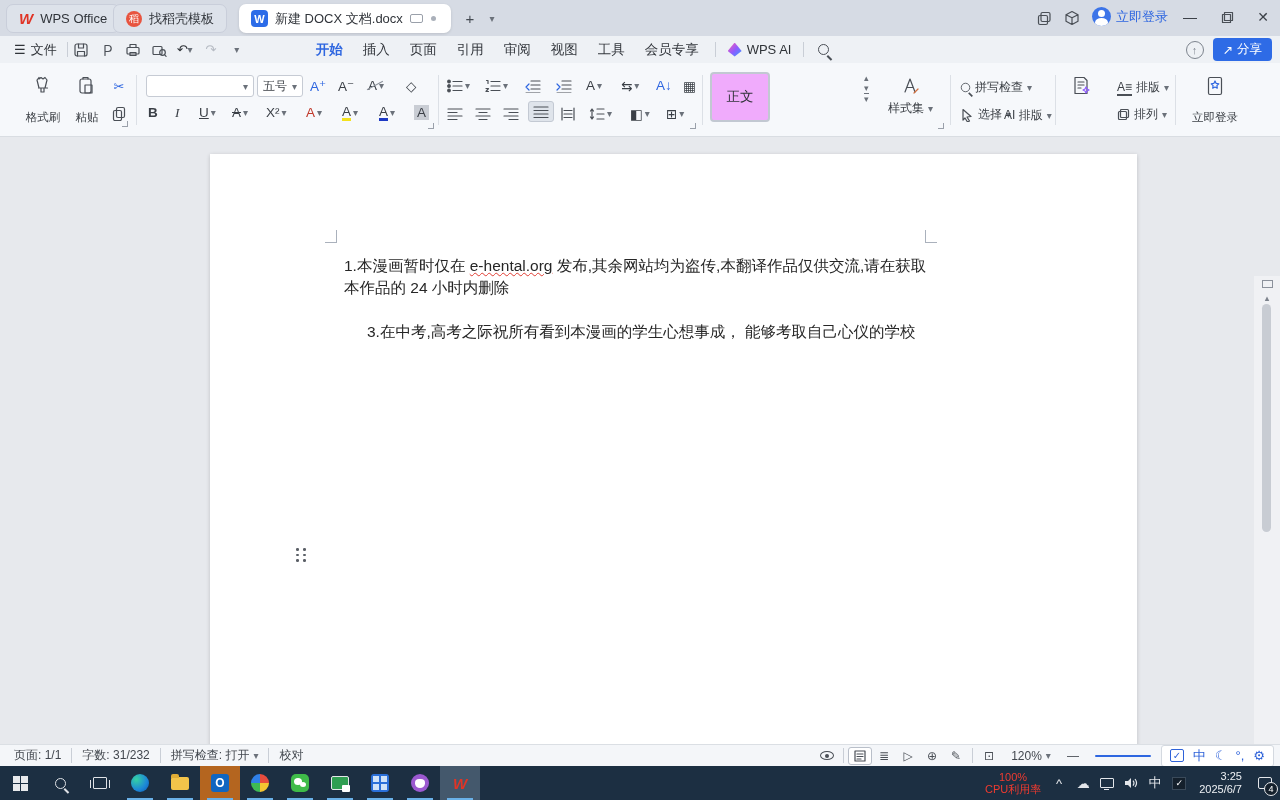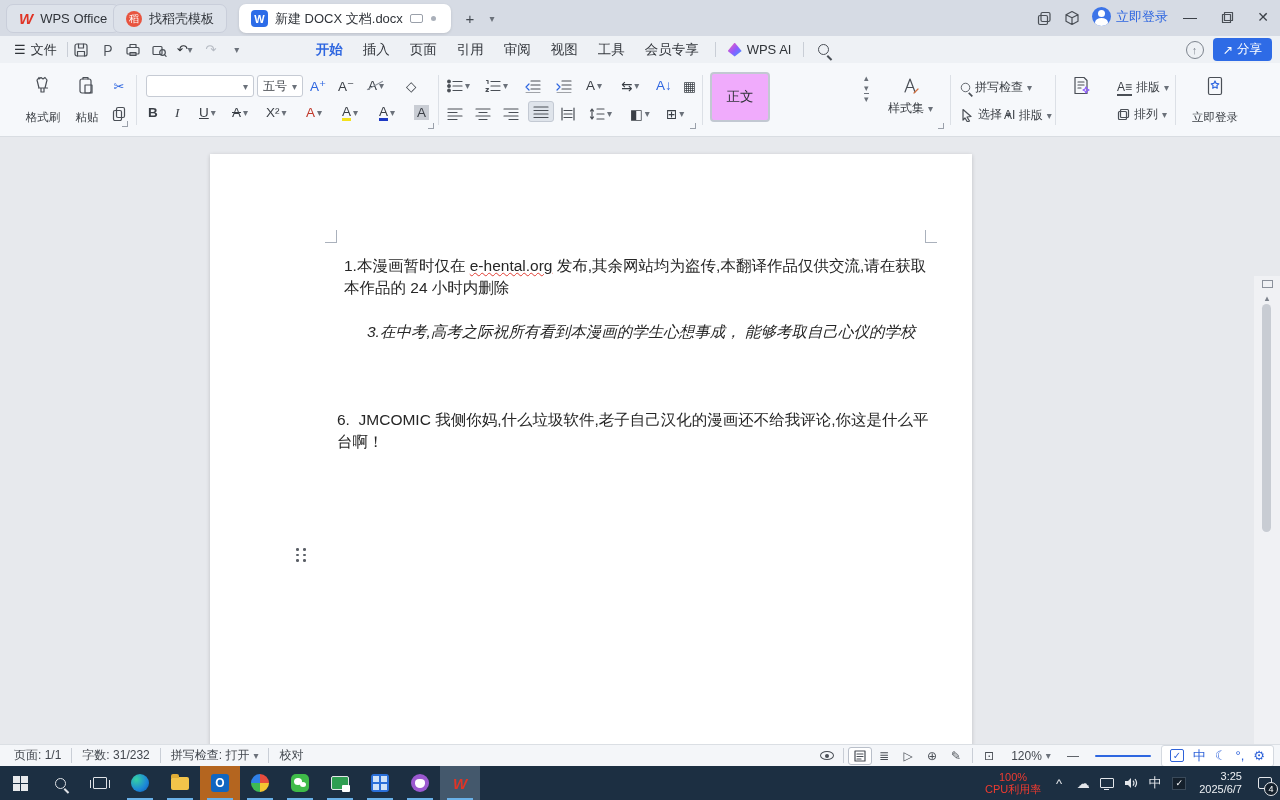--- a/index.html
+++ b/index.html
@@ -57,21 +57,21 @@
   .clear-a { position:relative; }
   .clear-a::after { content:""; position:absolute; left:-2px; top:7px; width:18px; height:1.4px; background:#8c929b; transform:rotate(-28deg); }
   .stylebox { position:absolute; top:9px; height:50px; background:#f0abfc; border:1px solid #c6cbd4; border-radius:4px; display:flex; align-items:center; justify-content:center; }
   .stk { position:absolute; display:flex; flex-direction:column; align-items:center; gap:2px; font-size:11.5px; color:#3c4046; }
   .lblrow { position:absolute; display:flex; align-items:center; gap:4px; font-size:12px; color:#3c4046; }
   .corner { position:absolute; width:6px; height:6px; border-right:1px solid #9aa0aa; border-bottom:1px solid #9aa0aa; }
   .active-tg { background:#dfe4eb; border:1px solid #c3c9d3; border-radius:3px; }
 
   
   .docarea { position:absolute; left:0; top:138px; width:1280px; height:606px; background:#e7e9ed; overflow:hidden; }
-  .page { position:absolute; left:210px; top:16px; width:762px; height:640px; background:#fff; box-shadow:0 1px 4px rgba(0,0,0,.18); }
+  .page { position:absolute; left:210px; top:16px; width:927px; height:640px; background:#fff; box-shadow:0 1px 4px rgba(0,0,0,.18); }
   .cmark-l { position:absolute; left:115px; top:76px; width:12px; height:13px; border-right:1px solid #aab1bc; border-bottom:1px solid #aab1bc; }
   .cmark-r { position:absolute; left:715px; top:76px; width:12px; height:13px; border-left:1px solid #aab1bc; border-bottom:1px solid #aab1bc; }
   .doc-text { position:absolute; left:127px; top:101px; width:596px; font-size:15.5px; line-height:22px; color:#262626; }
   .doc-line { min-height:22px; white-space:pre-wrap; }
   .spell { text-decoration:underline; text-decoration-style:wavy; text-decoration-color:#e03c32; text-decoration-thickness:1px; }
   .sel-bg { background:#c6c6c6; padding-right:6px; }
   .drag-handle { position:absolute; left:296px; top:410px; width:13px; height:17px; display:grid; grid-template-columns:4px 4px; grid-auto-rows:4px; gap:1.5px 3px; }
   .drag-handle i { width:2.6px; height:2.6px; border-radius:50%; background:#5a5f66; }
 
   
@@ -499,25 +499,24 @@
     </div>
   </div>
 
   <div class="docarea">
     <div class="page">
       <div class="cmark-l"></div>
       <div class="cmark-r"></div>
       <div class="doc-text">
           <div class="doc-line" style="padding-left: 7px;"><span>1.本漫画暂时仅在 </span><span class="spell">e-hental.org</span><span> 发布,其余网站均为盗传,本翻译作品仅供交流,请在获取本作品的 24 小时内删除</span></div>
           <div class="doc-line"></div>
-          <div class="doc-line" style="padding-left: 30px; font-style: italic;"><span>3.在中考,高考之际祝所有看到本漫画的学生心想事成， 能够考取自己心仪的学校</span></div>
+          <div class="doc-line" style="padding-left: 30px;"><span>3.在中考,高考之际祝所有看到本漫画的学生心想事成， 能够考取自己心仪的学校</span></div>
           <div class="doc-line"></div>
           <div class="doc-line"></div>
           <div class="doc-line"></div>
-          <div class="doc-line"><span>6.  JMCOMIC 我侧你妈,什么垃圾软件,老子自己汉化的漫画还不给我评论,你这是什么平台啊！</span></div>
           <div class="doc-line"></div>
         </div>
     </div>
     <div class="drag-handle">
       <i></i>
         <i></i>
         <i></i>
         <i></i>
         <i></i>
         <i></i>

